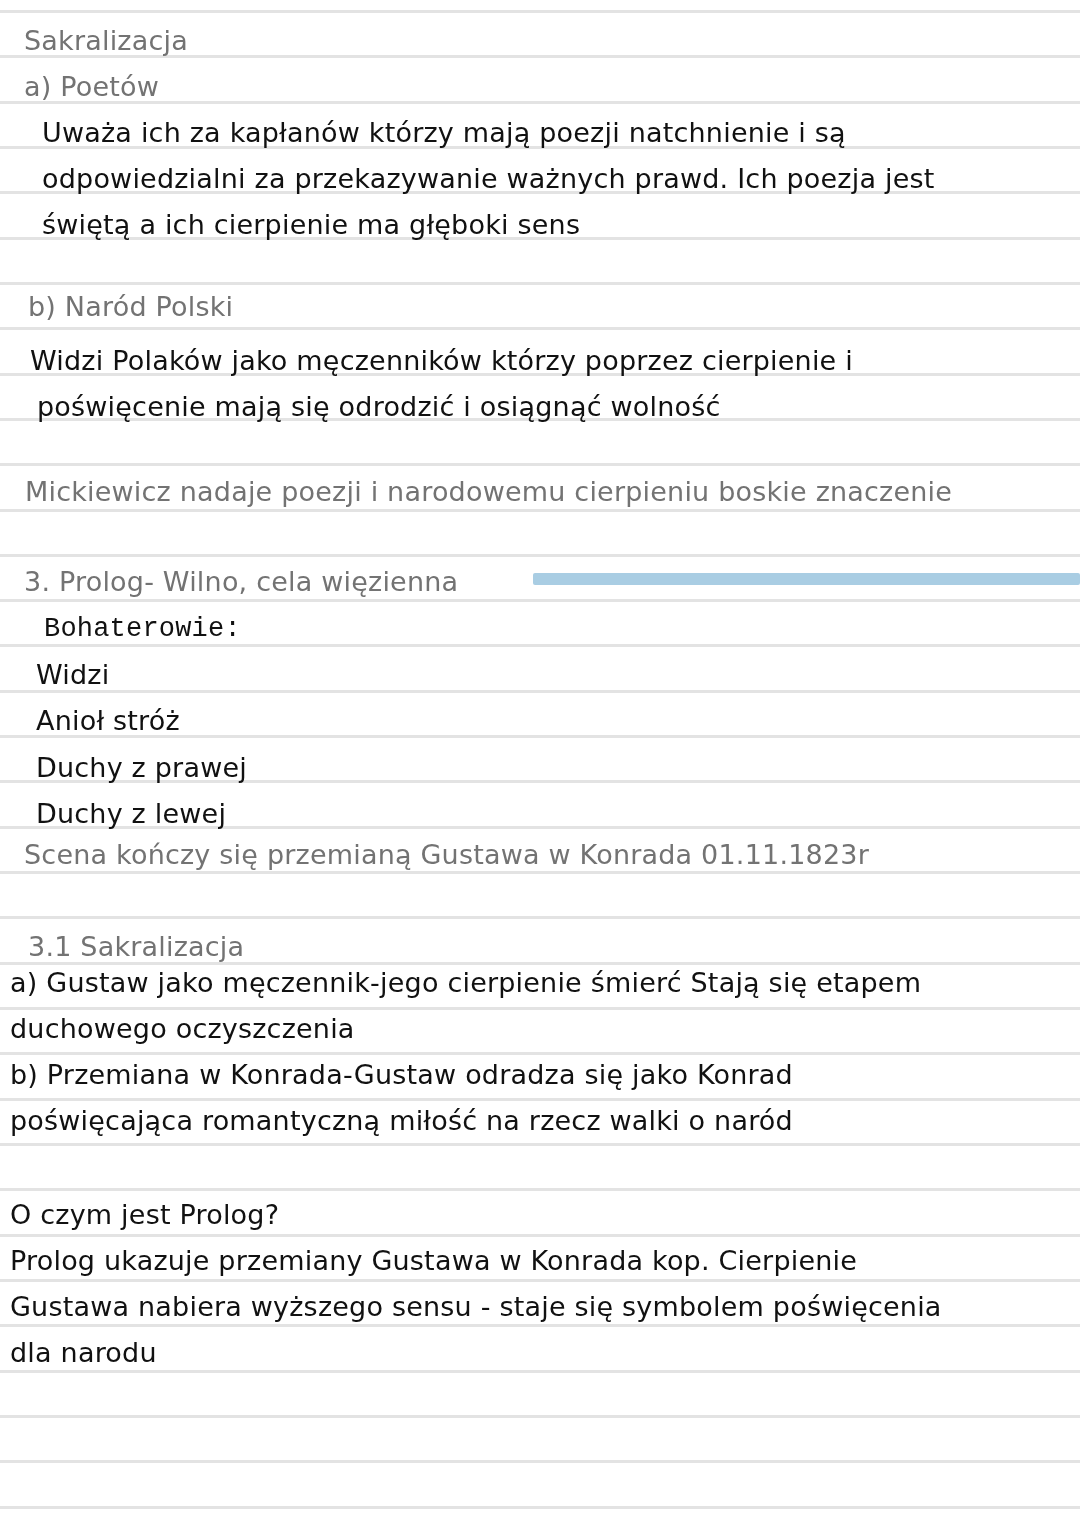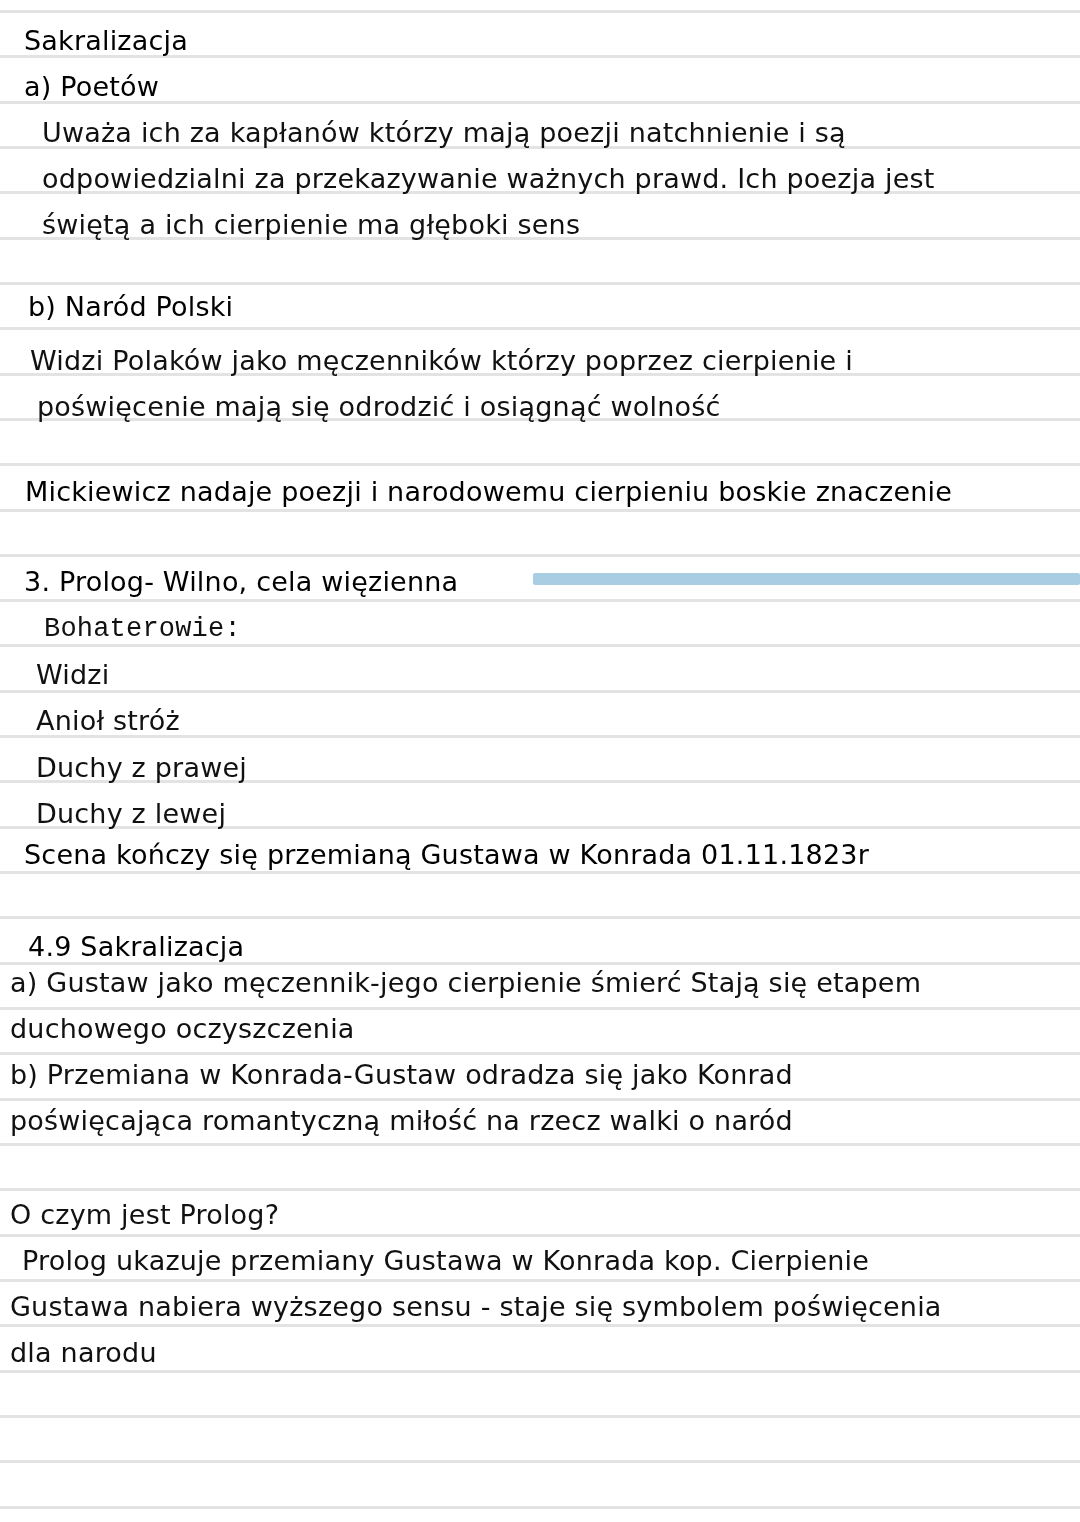--- a/index.html
+++ b/index.html
@@ -10,21 +10,21 @@
     }
     .rule {
       position: absolute; left: 0; width: 1080px; height: 3px;
       background: #e3e3e3;
     }
     .line {
       position: absolute; white-space: nowrap;
       font-size: 27px; line-height: 34px; letter-spacing: 0.2px;
       color: #111111;
     }
-    .blue { color: #000000; }
+    .blue { color: #737373; }
     .highlight-bar {
       position: absolute; left: 533px; top: 573px; width: 547px; height: 12px;
       background: #a9cde3; border-radius: 2px;
     }
   </style>
 </head>
 <body>
 
 <div id="rules">
     <div class="rule" style="top: 10px;"></div>
@@ -78,22 +78,22 @@
 <div class="line blue" style="left:25px; top:475px;">Mickiewicz nadaje poezji i narodowemu cierpieniu boskie znaczenie</div>
 
 <div class="line blue" style="left:24px; top:565px;">3. Prolog- Wilno, cela więzienna</div>
 <div class="line" style="left:44px; top:612px;font-family:Liberation Mono, monospace;">Bohaterowie:</div>
 <div class="line" style="left:36px; top:658px;">Widzi</div>
 <div class="line" style="left:36px; top:704px;">Anioł stróż</div>
 <div class="line" style="left:36px; top:751px;">Duchy z prawej</div>
 <div class="line" style="left:36px; top:797px;">Duchy z lewej</div>
 <div class="line blue" style="left:24px; top:838px;">Scena kończy się przemianą Gustawa w Konrada 01.11.1823r</div>
 
-<div class="line blue" style="left:28px; top:930px;">4.9 Sakralizacja</div>
+<div class="line blue" style="left:28px; top:930px;">3.1 Sakralizacja</div>
 <div class="line" style="left:10px; top:966px;">a) Gustaw jako męczennik-jego cierpienie śmierć Stają się etapem</div>
 <div class="line" style="left:10px; top:1012px;">duchowego oczyszczenia</div>
 <div class="line" style="left:10px; top:1058px;">b) Przemiana w Konrada-Gustaw odradza się jako Konrad</div>
 <div class="line" style="left:10px; top:1104px;">poświęcająca romantyczną miłość na rzecz walki o naród</div>
 
 <div class="line" style="left:10px; top:1198px;text-align:center;">O czym jest Prolog?</div>
-<div class="line" style="left:10px; top:1244px;margin-left:12px;">Prolog ukazuje przemiany Gustawa w Konrada kop. Cierpienie</div>
+<div class="line" style="left:10px; top:1244px;">Prolog ukazuje przemiany Gustawa w Konrada kop. Cierpienie</div>
 <div class="line" style="left:10px; top:1290px;">Gustawa nabiera wyższego sensu - staje się symbolem poświęcenia</div>
 <div class="line" style="left:10px; top:1336px;">dla narodu</div>
 
 </body></html>

